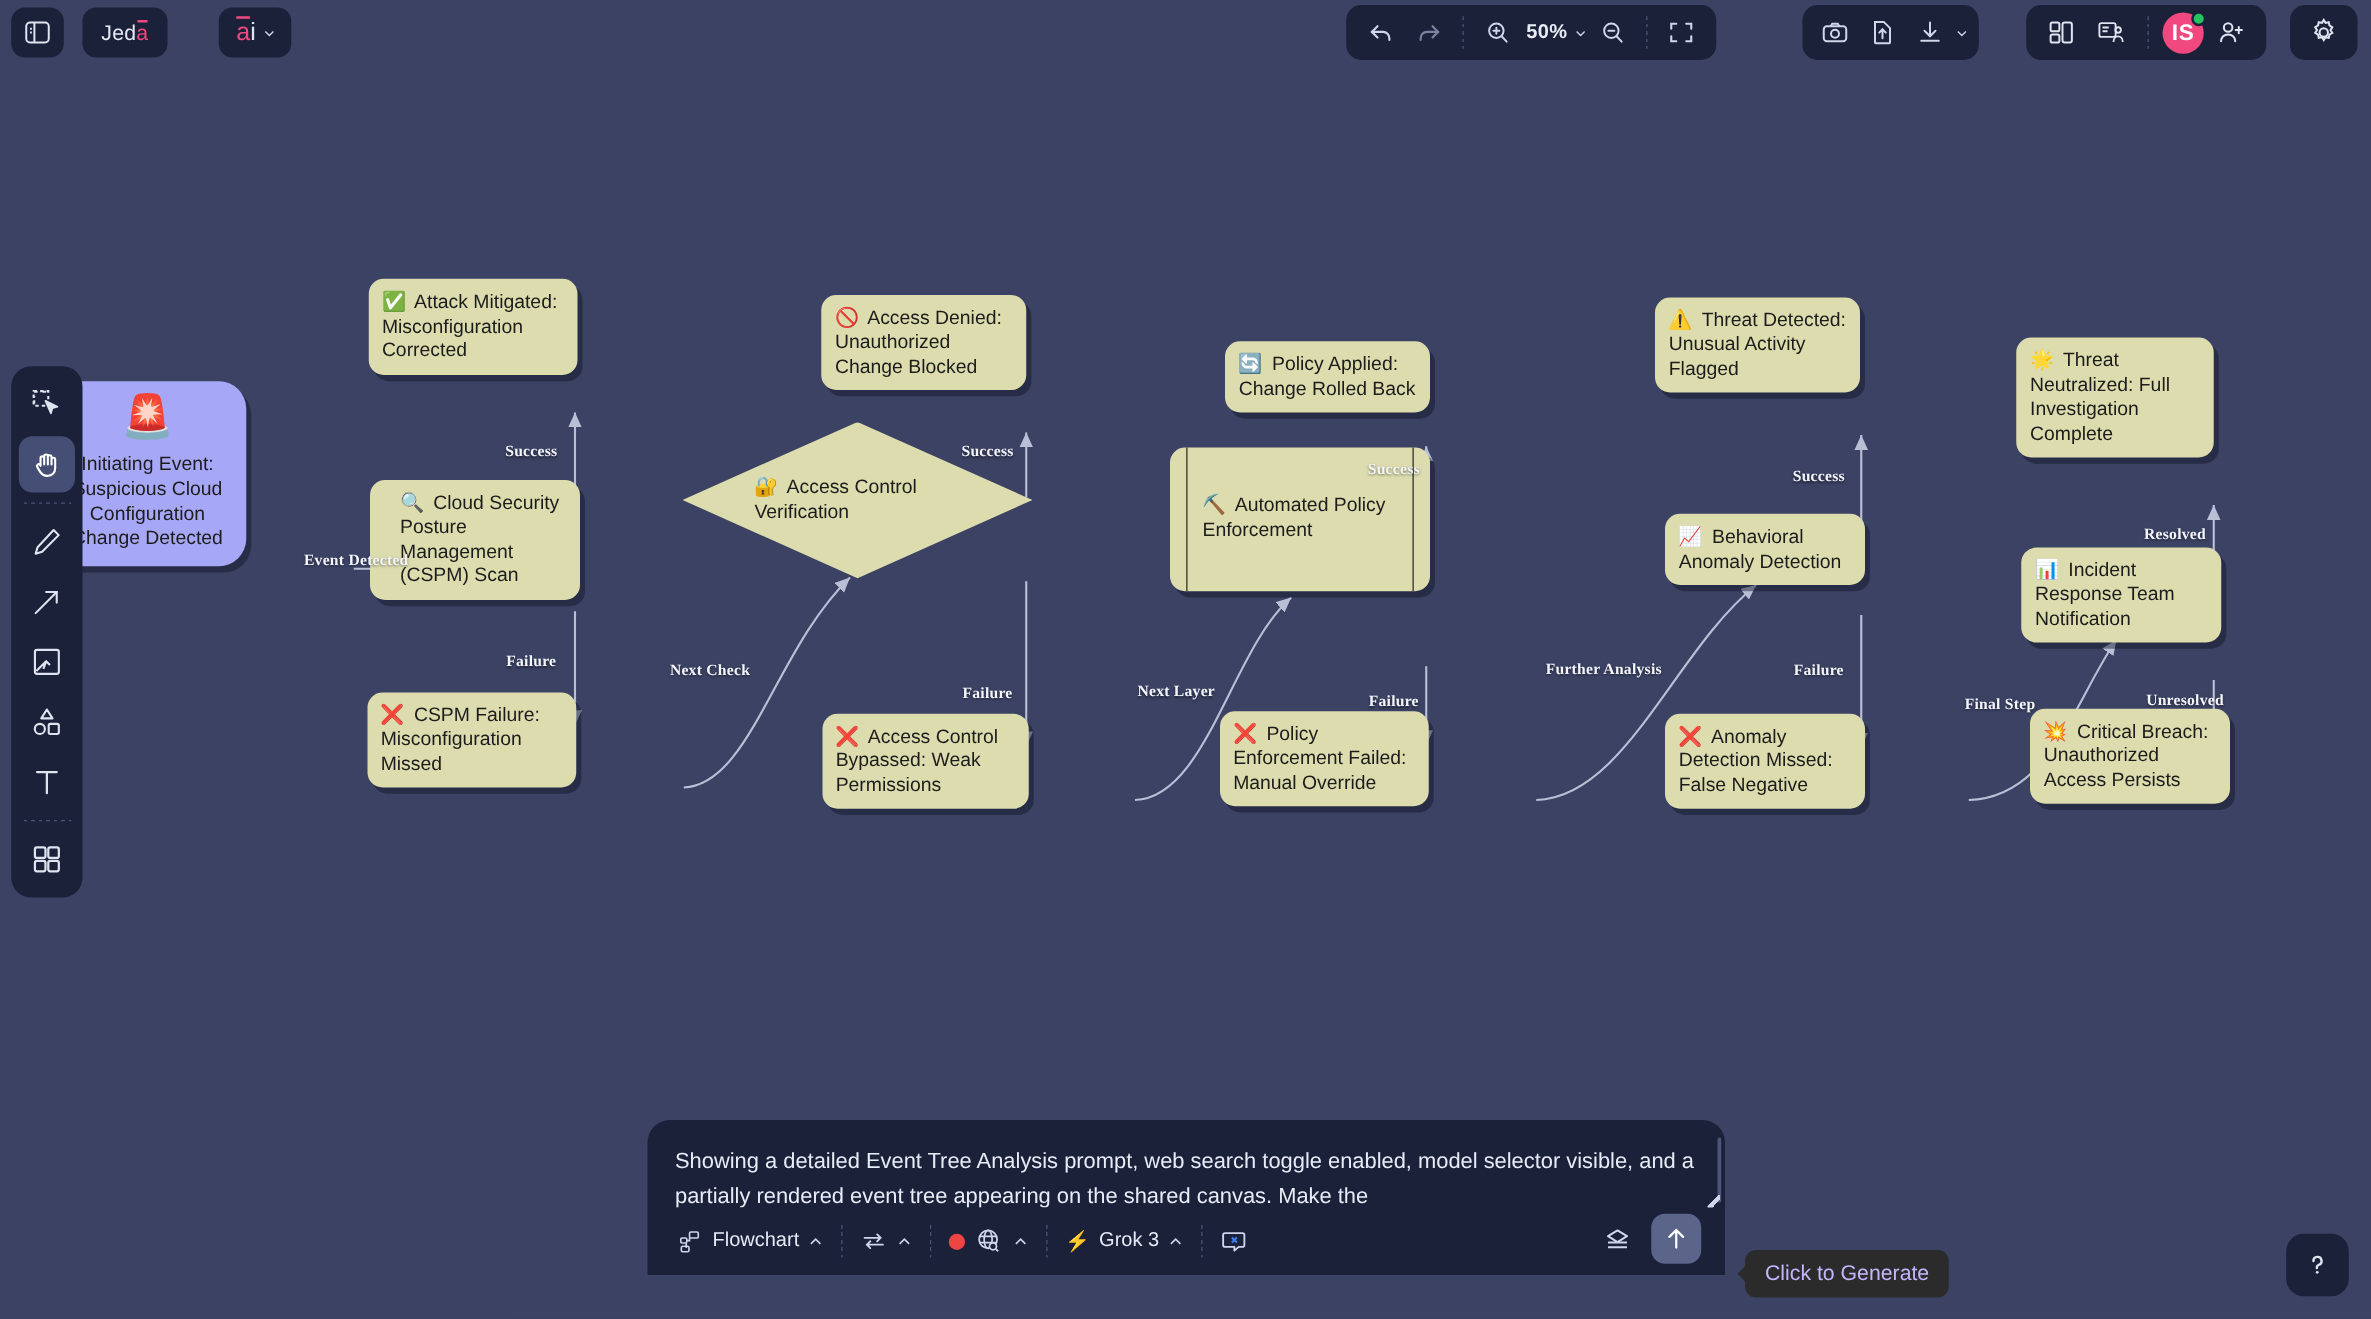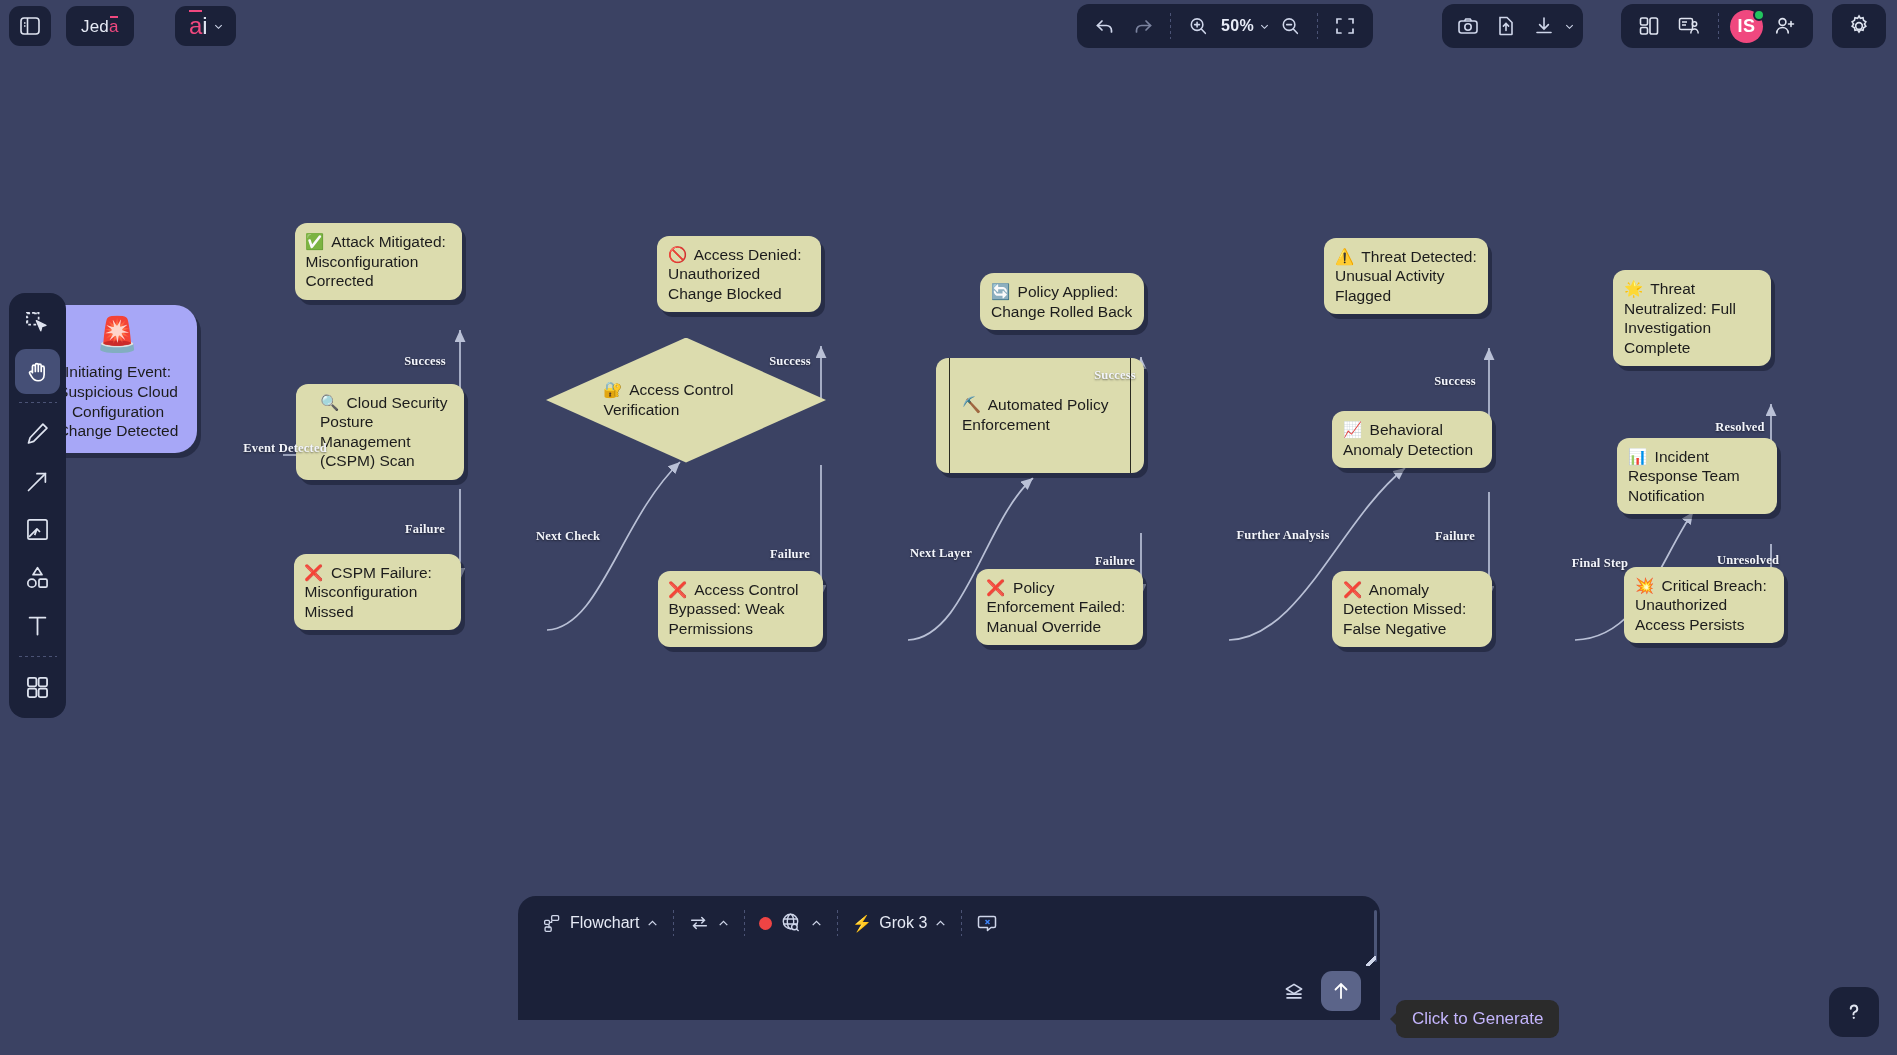--- a/index.html
+++ b/index.html
@@ -30,21 +30,21 @@
   .brand-a { color: #f0487f; position: relative; }
   .brand-a::after {
     content:""; position:absolute; left:1px; right:1px; top:-2px; height:2px; background:#f0487f;
   }
   #brand-ai {
     position: absolute; left: 175px; top: 6px;
     height: 40px; padding: 0 12px 0 14px;
     border-radius: 11px; background: #1b2139;
     display: flex; align-items: center; gap: 5px;
   }
-  .ai-text { font-size: 24px; color: #f0487f; position: relative; }
+  .ai-text { font-size: 20px; color: #f0487f; position: relative; }
   .ai-text .ov { position: relative; }
   .ai-text .ov::after { content:""; position:absolute; left:0; right:0; top:-2px; height:2px; background:#f0487f; }
   .ai-i { color: #dfe4f0; }
 
   #zoomgroup {
     position: absolute; left: 1077px; top: 4px;
     height: 44px; padding: 16px 10px; gap: 2px;
     border-radius: 12px; background: #1b2139;
     display: flex; align-items: center;
   }
@@ -275,21 +275,21 @@
       <div class="node" style="left: 657px; top: 235.5px; width: 164px; min-height: 69px;">
         <div><span class="nemoji">🚫</span> Access Denied: Unauthorized Change Blocked</div>
       </div>
       <div class="diamond" style="left: 546px; top: 337.5px; width: 280px; height: 125px;">
         <div class="dshape"></div>
         <div class="dlabel"><span class="nemoji">🔐</span> Access Control Verification</div>
       </div>
       <div class="node" style="left: 657.5px; top: 570.5px; width: 165px; min-height: 69px;">
         <div><span class="nemoji">❌</span> Access Control Bypassed: Weak Permissions</div>
       </div>
-      <div class="node" style="left: 980px; top: 273px; width: 164px; min-height: 52px; border-radius: 14px;">
+      <div class="node" style="left: 980px; top: 273px; width: 164px; min-height: 52px;">
         <div><span class="nemoji">🔄</span> Policy Applied: Change Rolled Back</div>
       </div>
       <div class="node sub" style="left: 936px; top: 357.5px; width: 208px; min-height: 115px;">
         <div><span class="nemoji">⛏️</span> Automated Policy Enforcement</div>
       </div>
       <div class="node" style="left: 975.5px; top: 568.5px; width: 167px; min-height: 69px;">
         <div><span class="nemoji">❌</span> Policy Enforcement Failed: Manual Override</div>
       </div>
       <div class="node" style="left: 1324px; top: 237.5px; width: 164px; min-height: 69px;">
         <div><span class="nemoji">⚠️</span> Threat Detected: Unusual Activity Flagged</div>
@@ -503,20 +503,21 @@
       <svg class="ic" width="27" height="27" viewBox="0 0 24 24" fill="none" stroke="#dfe4f0" stroke-width="1.6">
         <rect x="3.5" y="3.5" width="7.5" height="7.5" rx="1.4"></rect>
           <rect x="13" y="3.5" width="7.5" height="7.5" rx="1.4"></rect>
         <rect x="3.5" y="13" width="7.5" height="7.5" rx="1.4"></rect>
           <rect x="13" y="13" width="7.5" height="7.5" rx="1.4"></rect>
         </svg>
     </div>
   </div>
 
   <div id="prompt">
+    <div id="prompt-text">Showing a detailed Event Tree Analysis prompt, web search toggle enabled, model selector visible, and a partially rendered event tree appearing on the shared canvas. Make the</div>
     <div id="scroll-thumb"></div>
     <div id="resize-handle"></div>
 
     <div id="prompt-toolbar">
       <div class="pt-item">
         <svg class="ic" width="21" height="21" viewBox="0 0 24 24" fill="none" stroke="#cfd6ea" stroke-width="1.5">
           <rect x="11" y="3" width="8" height="5.5" rx="1.3"></rect>
             <rect x="3" y="8.5" width="5.5" height="4.5" rx="1.2"></rect>
           <rect x="3.5" y="16" width="7" height="5" rx="1.3"></rect>
             <path d="M8.5 10.8h2.5V8.5M8 13v4.5"></path>

